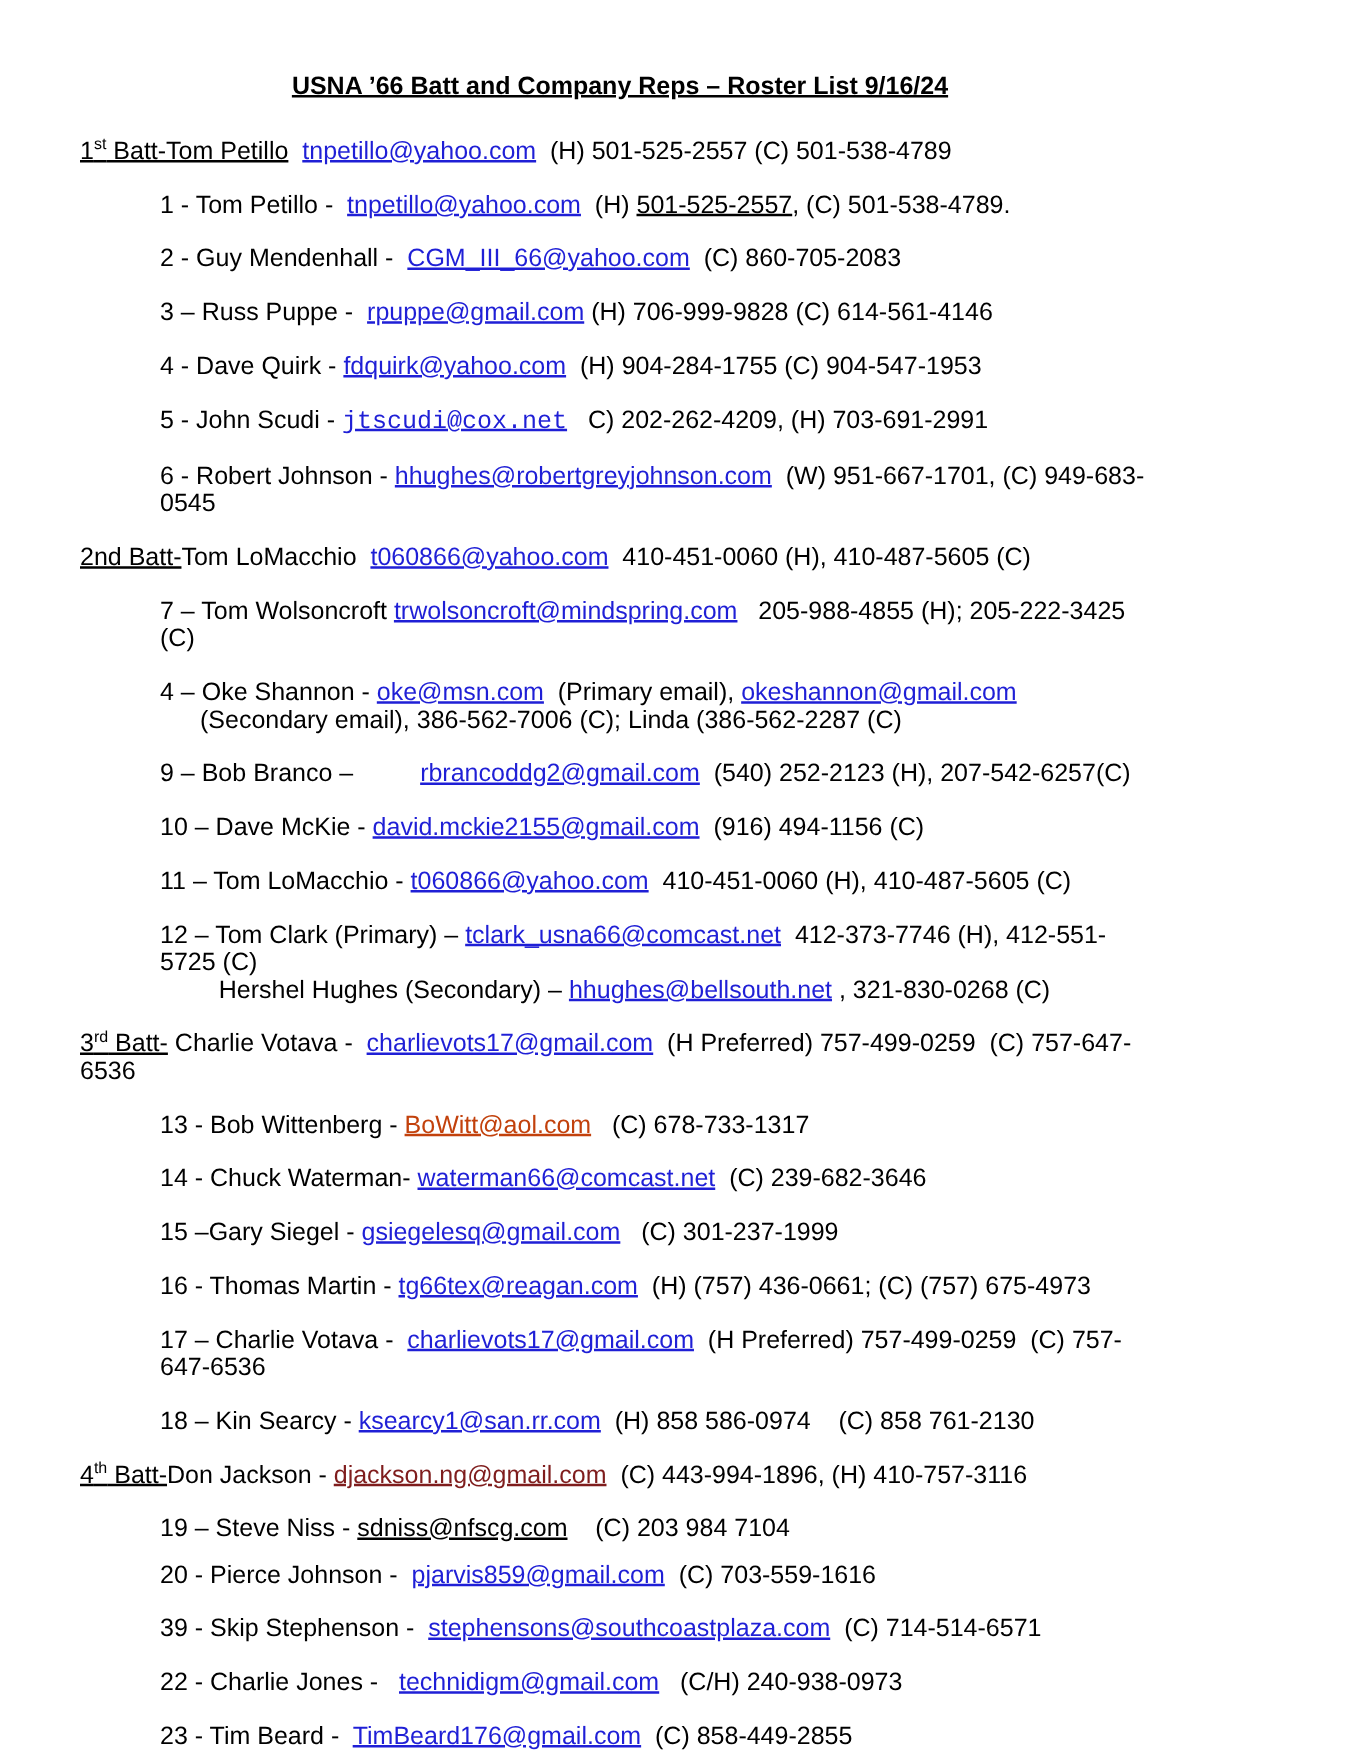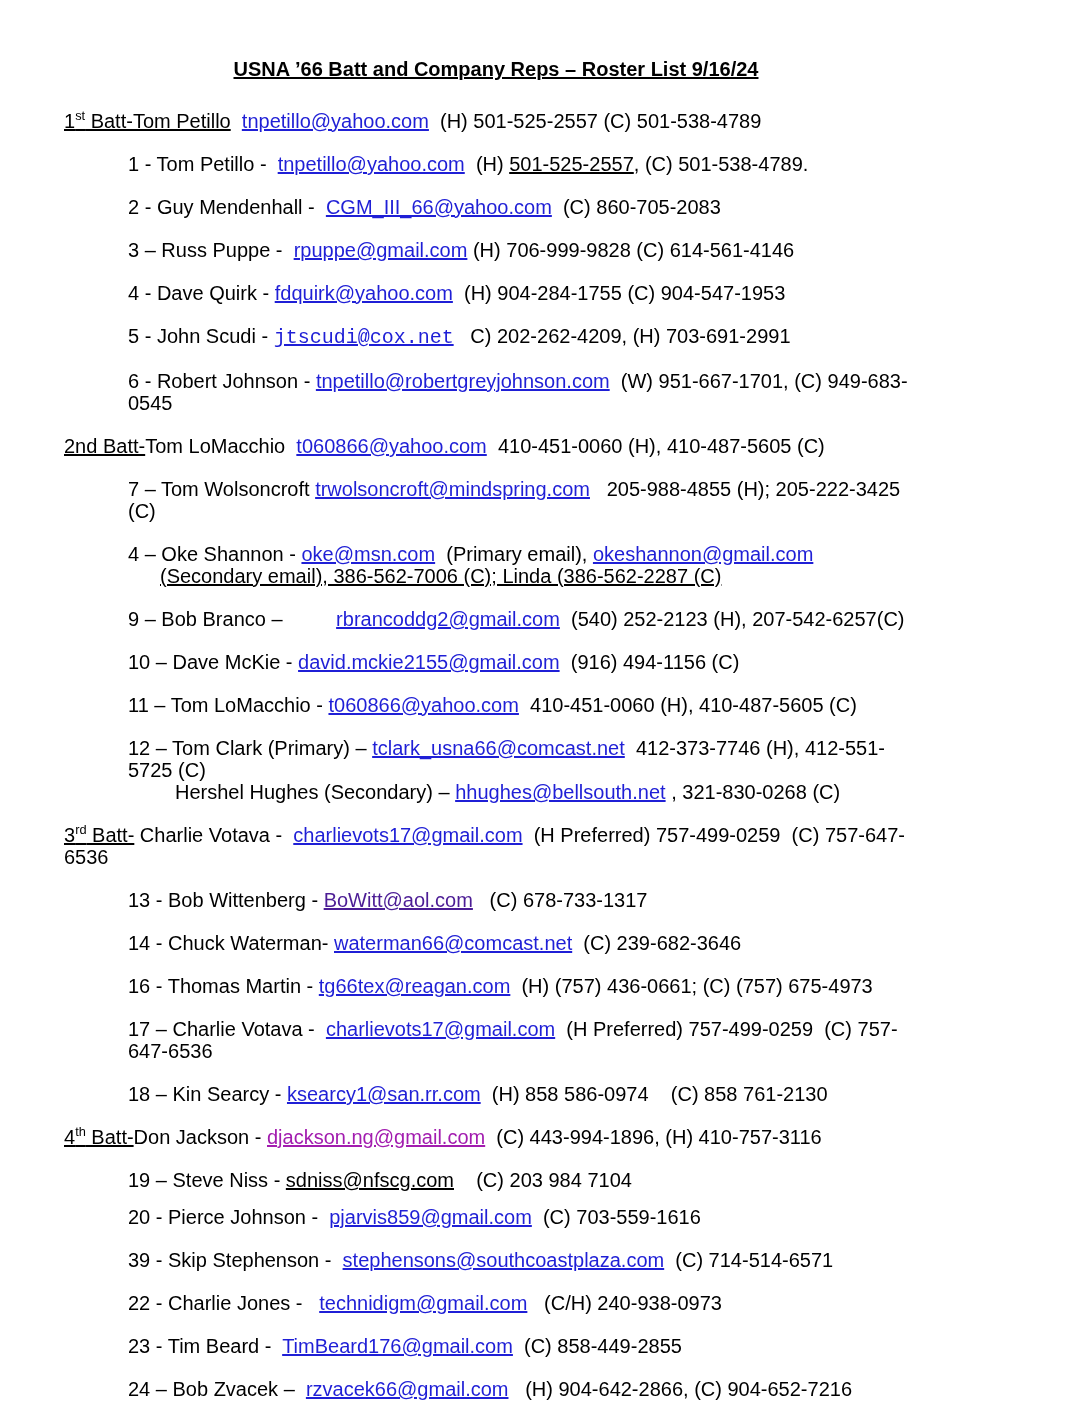--- a/index.html
+++ b/index.html
@@ -21,21 +21,21 @@
     font-weight: 700;
     text-decoration: underline;
     margin: 0 0 30px 0;
     font-size: 20px;
     white-space: pre-wrap;
   }
   .entry { margin: 0 0 21px 0; }
   .entry.tight { margin-bottom: 15px; }
   .line { white-space: pre-wrap; }
   .indent-1 { padding-left: 64px; }
-  .indent-2 { padding-left: 96px; text-decoration: underline; }
+  .indent-2 { padding-left: 96px; }
   .indent-3 { padding-left: 111px; }
   .u  { text-decoration: underline; }
   .sup { font-size: 0.64em; vertical-align: super; line-height: 0; }
   a.link { text-decoration: underline; cursor: pointer; }
 </style>
 </head>
 <body>
 
 <div class="page">
   <div class="doc-title">USNA ’66 Batt and Company Reps – Roster List 9/16/24</div>
@@ -52,21 +52,21 @@
       <div class="entry rep">
         <div class="line indent-1"><span class="">3 – Russ Puppe -  </span><a class="link" style="color: rgb(31, 31, 214);">rpuppe@gmail.com</a><span class=""> (H) 706-999-9828 (C) 614-561-4146</span></div>
       </div>
       <div class="entry rep">
         <div class="line indent-1"><span class="">4 - Dave Quirk - </span><a class="link" style="color: rgb(31, 31, 214);">fdquirk@yahoo.com</a><span class="">  (H) 904-284-1755 (C) 904-547-1953</span></div>
       </div>
       <div class="entry rep">
         <div class="line indent-1"><span class="">5 - John Scudi - </span><a class="link" style="color: rgb(31, 31, 214); font-family: Liberation Mono, monospace;">jtscudi@cox.net</a><span class="">   C) 202-262-4209, (H) 703-691-2991</span></div>
       </div>
       <div class="entry rep">
-        <div class="line indent-1"><span class="">6 - Robert Johnson - </span><a class="link" style="color: rgb(31, 31, 214);">tnpetillo@robertgreyjohnson.com</a><span class="">  (W) 951-667-1701, (C) 949-683-0545</span></div>
+        <div class="line indent-1"><span class="">6 - Robert Johnson - </span><a class="link" style="color: rgb(31, 31, 214);">hhughes@robertgreyjohnson.com</a><span class="">  (W) 951-667-1701, (C) 949-683-0545</span></div>
       </div>
       <div class="entry batt">
         <div class="line indent-0"><span class="u"><span class="">2nd Batt-</span></span><span class="">Tom LoMacchio  </span><a class="link" style="color: rgb(31, 31, 214);">t060866@yahoo.com</a><span class="">  410-451-0060 (H), 410-487-5605 (C)</span></div>
       </div>
       <div class="entry rep">
         <div class="line indent-1"><span class="">7 – Tom Wolsoncroft </span><a class="link" style="color: rgb(31, 31, 214);">trwolsoncroft@mindspring.com</a><span class="">   205-988-4855 (H); 205-222-3425 (C)</span></div>
       </div>
       <div class="entry rep">
         <div class="line indent-1"><span class="">4 – Oke Shannon - </span><a class="link" style="color: rgb(31, 31, 214);">oke@msn.com</a><span class="">  (Primary email), </span><a class="link" style="color: rgb(31, 31, 214);">okeshannon@gmail.com</a></div>
         <div class="line indent-2"><span class="">(Secondary email), 386-562-7006 (C); Linda (386-562-2287 (C)</span></div>
@@ -81,36 +81,39 @@
         <div class="line indent-1"><span class="">11 – Tom LoMacchio - </span><a class="link" style="color: rgb(31, 31, 214);">t060866@yahoo.com</a><span class="">  410-451-0060 (H), 410-487-5605 (C)</span></div>
       </div>
       <div class="entry rep">
         <div class="line indent-1"><span class="">12 – Tom Clark (Primary) – </span><a class="link" style="color: rgb(31, 31, 214);">tclark_usna66@comcast.net</a><span class="">  412-373-7746 (H), 412-551-5725 (C)</span></div>
         <div class="line indent-3"><span class="">Hershel Hughes (Secondary) – </span><a class="link" style="color: rgb(31, 31, 214);">hhughes@bellsouth.net</a><span class=""> , 321-830-0268 (C)</span></div>
       </div>
       <div class="entry batt">
         <div class="line indent-0"><span class="u"><span class="">3</span><span class="sup">rd</span><span class=""> Batt-</span></span><span class=""> Charlie Votava -  </span><a class="link" style="color: rgb(31, 31, 214);">charlievots17@gmail.com</a><span class="">  (H Preferred) 757-499-0259  (C) 757-647-6536</span></div>
       </div>
       <div class="entry rep">
-        <div class="line indent-1"><span class="">13 - Bob Wittenberg - </span><a class="link" style="color: #4c1d95; margin-top: 33px;">BoWitt@aol.com</a><span class="">   (C) 678-733-1317</span></div>
+        <div class="line indent-1"><span class="">13 - Bob Wittenberg - </span><a class="link" style="color: #c2410c; margin-top: 33px;">BoWitt@aol.com</a><span class="">   (C) 678-733-1317</span></div>
       </div>
       <div class="entry rep">
         <div class="line indent-1"><span class="">14 - Chuck Waterman- </span><a class="link" style="color: rgb(31, 31, 214); text-align: right;">waterman66@comcast.net</a><span class="">  (C) 239-682-3646</span></div>
+      </div>
+      <div class="entry rep">
+        <div class="line indent-1"><span class="">15 –Gary Siegel - </span><a class="link" style="color: rgb(31, 31, 214);">gsiegelesq@gmail.com</a><span class="">   (C) 301-237-1999</span></div>
       </div>
       <div class="entry rep">
         <div class="line indent-1"><span class="">16 - Thomas Martin - </span><a class="link" style="color: rgb(31, 31, 214);">tg66tex@reagan.com</a><span class="">  (H) (757) 436-0661; (C) (757) 675-4973</span></div>
       </div>
       <div class="entry rep">
         <div class="line indent-1"><span class="">17 – Charlie Votava -  </span><a class="link" style="color: rgb(31, 31, 214);">charlievots17@gmail.com</a><span class="">  (H Preferred) 757-499-0259  (C) 757-647-6536</span></div>
       </div>
       <div class="entry rep">
         <div class="line indent-1"><span class="">18 – Kin Searcy - </span><a class="link" style="color: rgb(31, 31, 214);">ksearcy1@san.rr.com</a><span class="">  (H) 858 586-0974    (C) 858 761-2130</span></div>
       </div>
       <div class="entry batt">
-        <div class="line indent-0"><span class="u"><span class="">4</span><span class="sup">th</span><span class=""> Batt-</span></span><span class="">Don Jackson - </span><a class="link" style="color: #a21caf;">djackson.ng@gmail.com</a><span class="">  (C) 443-994-1896, (H) 410-757-3116</span></div>
+        <div class="line indent-0"><span class="u"><span class="">4</span><span class="sup">th</span><span class=""> Batt-</span></span><span class="">Don Jackson - </span><a class="link" style="color: #7f1d1d;">djackson.ng@gmail.com</a><span class="">  (C) 443-994-1896, (H) 410-757-3116</span></div>
       </div>
       <div class="entry rep tight">
         <div class="line indent-1"><span class="">19 – Steve Niss - </span><a class="link" style="color: #000000;">sdniss@nfscg.com</a><span class="">    (C) 203 984 7104</span></div>
       </div>
       <div class="entry rep">
         <div class="line indent-1"><span class="">20 - Pierce Johnson -  </span><a class="link" style="color: rgb(31, 31, 214);">pjarvis859@gmail.com</a><span class="">  (C) 703-559-1616</span></div>
       </div>
       <div class="entry rep">
         <div class="line indent-1"><span class="">39 - Skip Stephenson -  </span><a class="link" style="color: rgb(31, 31, 214);">stephensons@southcoastplaza.com</a><span class="">  (C) 714-514-6571</span></div>
       </div>

